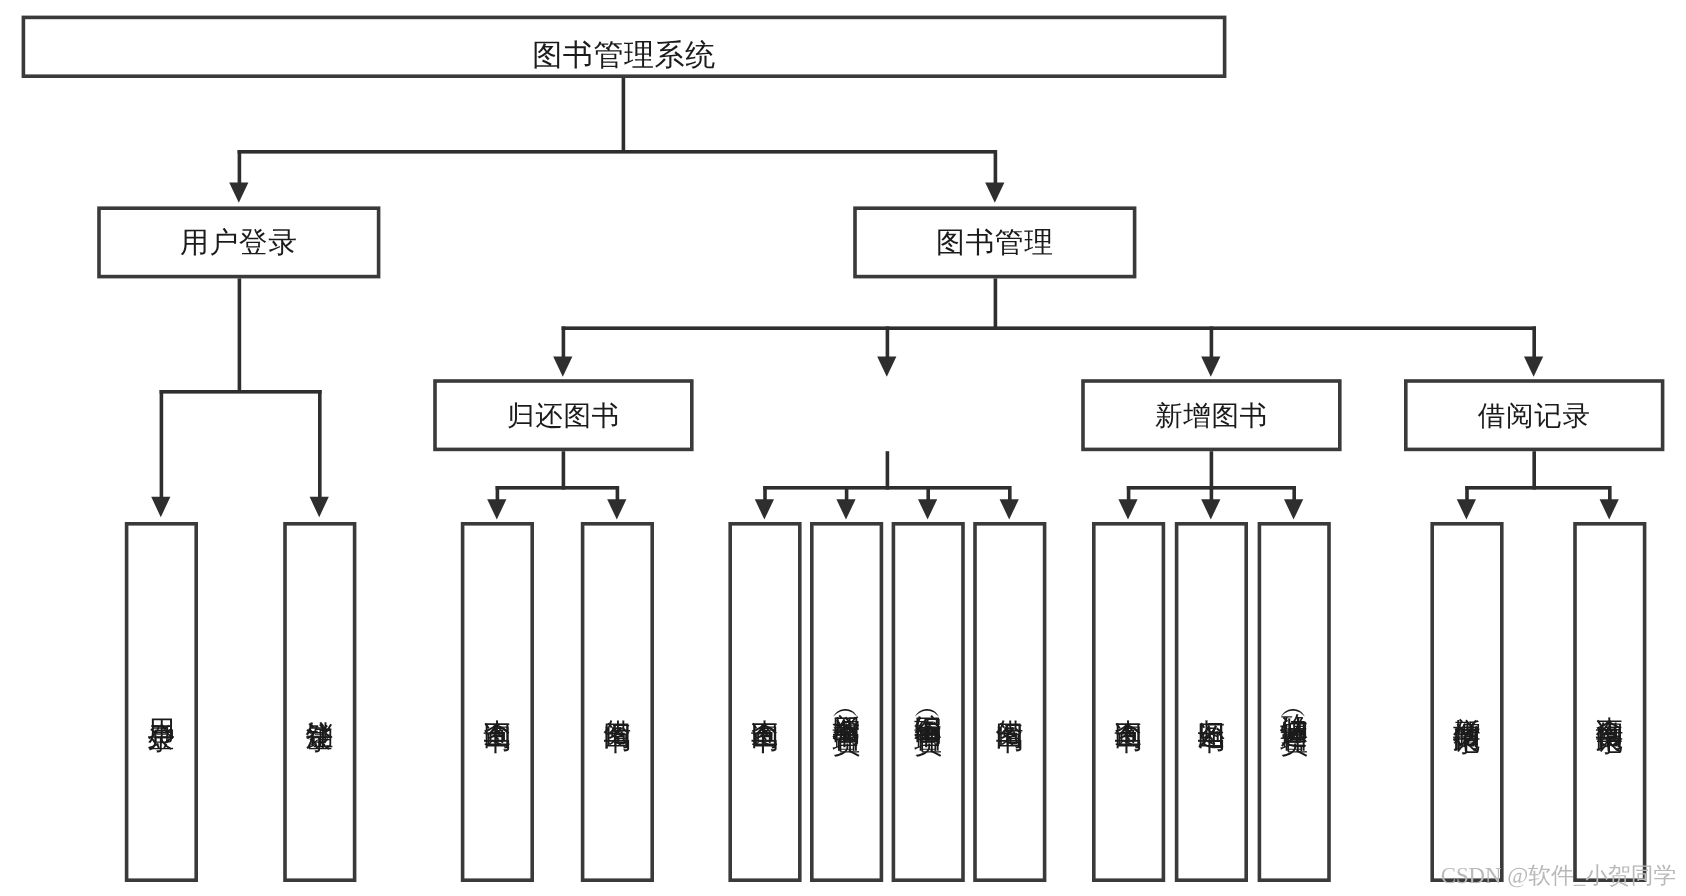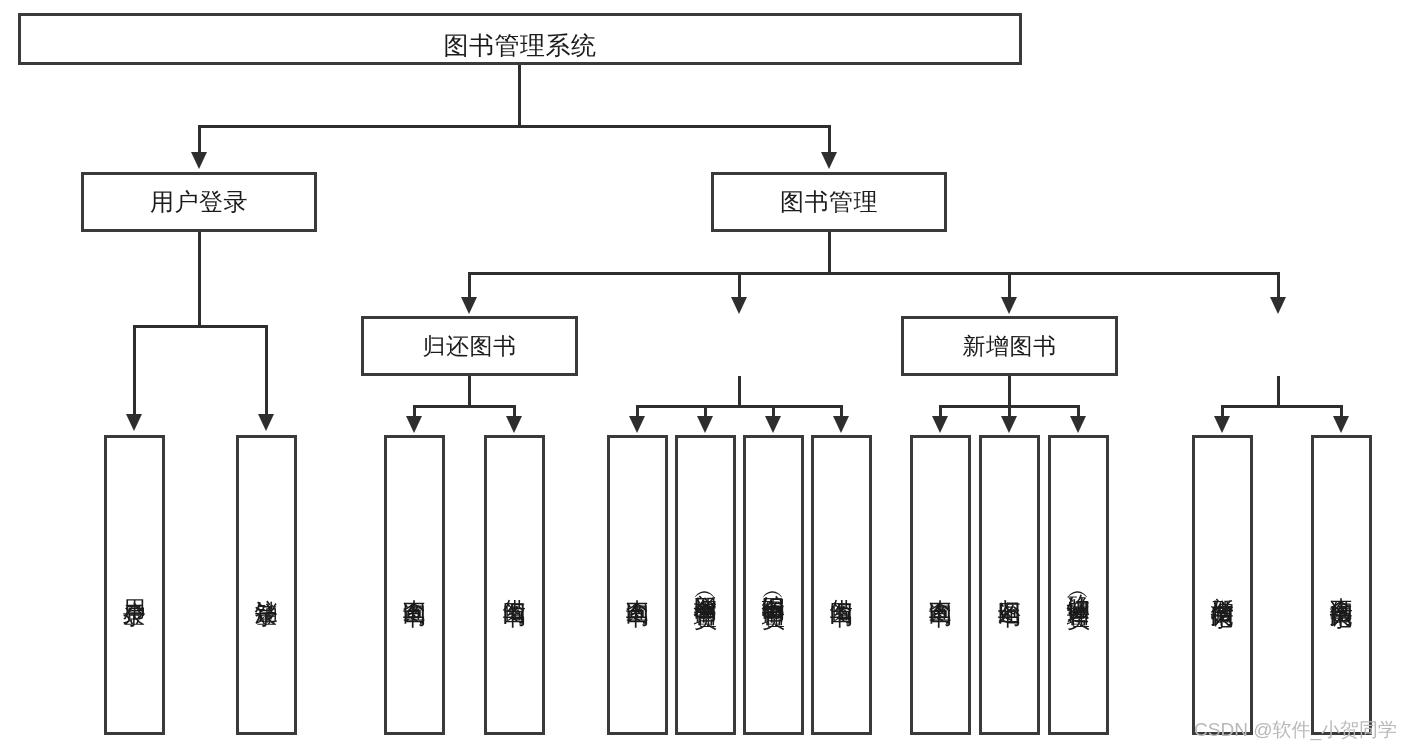--- a/index.html
+++ b/index.html
@@ -71,21 +71,21 @@
   }
 
   
   #watermark {
     position: absolute;
     right: 8px;
     bottom: 4px;
     font-size: 19px;
     color: #b9b9b9;
     white-space: nowrap;
-    font-family: Liberation Sans, sans-serif;
+    font-family: Liberation Serif, serif;
   }
 </style>
 </head>
 <body>
 
 <div id="canvas">
 
   <div class="node root" style="left:18px; top:13px; width:1004px; height:52px;align-items:flex-end;">
     <span class="node-label">图书管理系统</span>
   </div>
@@ -124,20 +124,23 @@
   <div class="arrow" style="left:1001px; top:297px;"></div>
   <div class="edge v" style="left:1277px; top:272px; width:3px; height:26px;"></div>
   <div class="arrow" style="left:1270px; top:297px;"></div>
 
   <div class="node level3" style="left:361px; top:316px; width:217px; height:60px;">
     <span class="node-label">归还图书</span>
   </div>
   <div class="node level3" style="left:901px; top:316px; width:217px; height:60px;">
     <span class="node-label">新增图书</span>
   </div>
+  <div class="node level3" style="left:1170px; top:316px; width:217px; height:60px;">
+    <span class="node-label">借阅记录</span>
+  </div>
 
   <div class="edge v" style="left:468px; top:376px; width:3px; height:32px;"></div>
   <div class="edge h" style="left:413px; top:405px; width:102px; height:3px;"></div>
   <div class="edge v" style="left:413px; top:405px; width:3px; height:12px;"></div>
   <div class="arrow" style="left:406px; top:416px;"></div>
   <div class="edge v" style="left:513px; top:405px; width:3px; height:12px;"></div>
   <div class="arrow" style="left:506px; top:416px;"></div>
 
   <div class="edge v" style="left:738px; top:376px; width:3px; height:32px;"></div>
   <div class="edge h" style="left:636px; top:405px; width:206px; height:3px;"></div>

